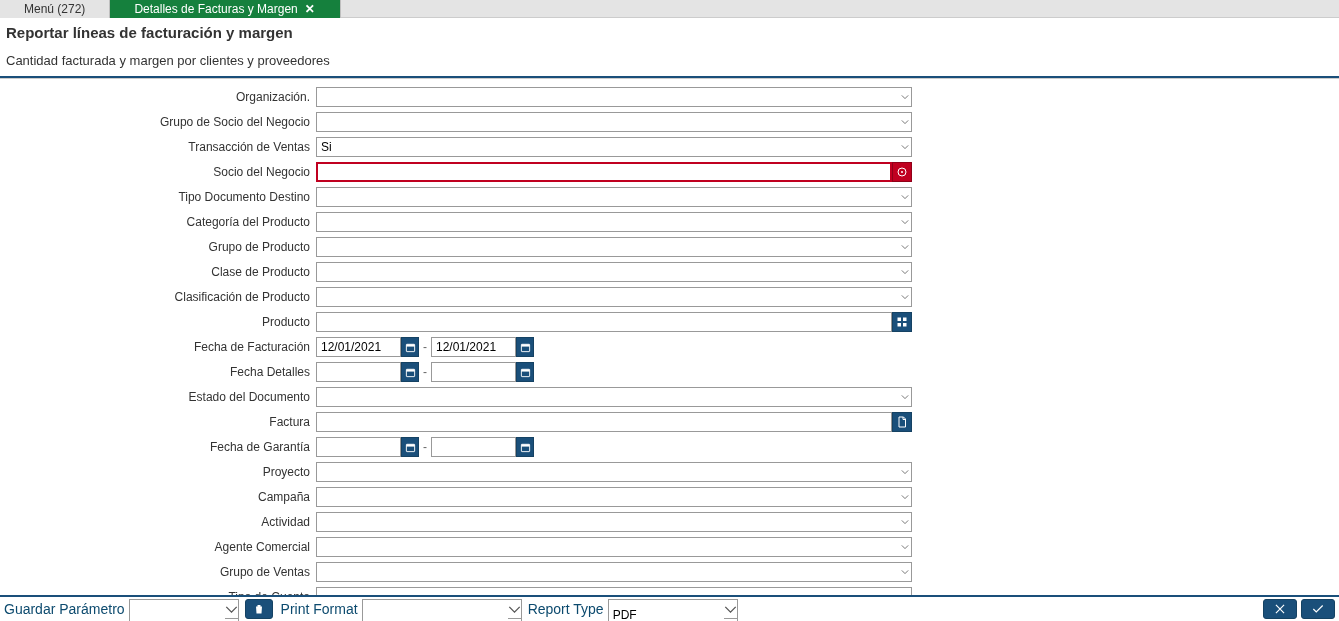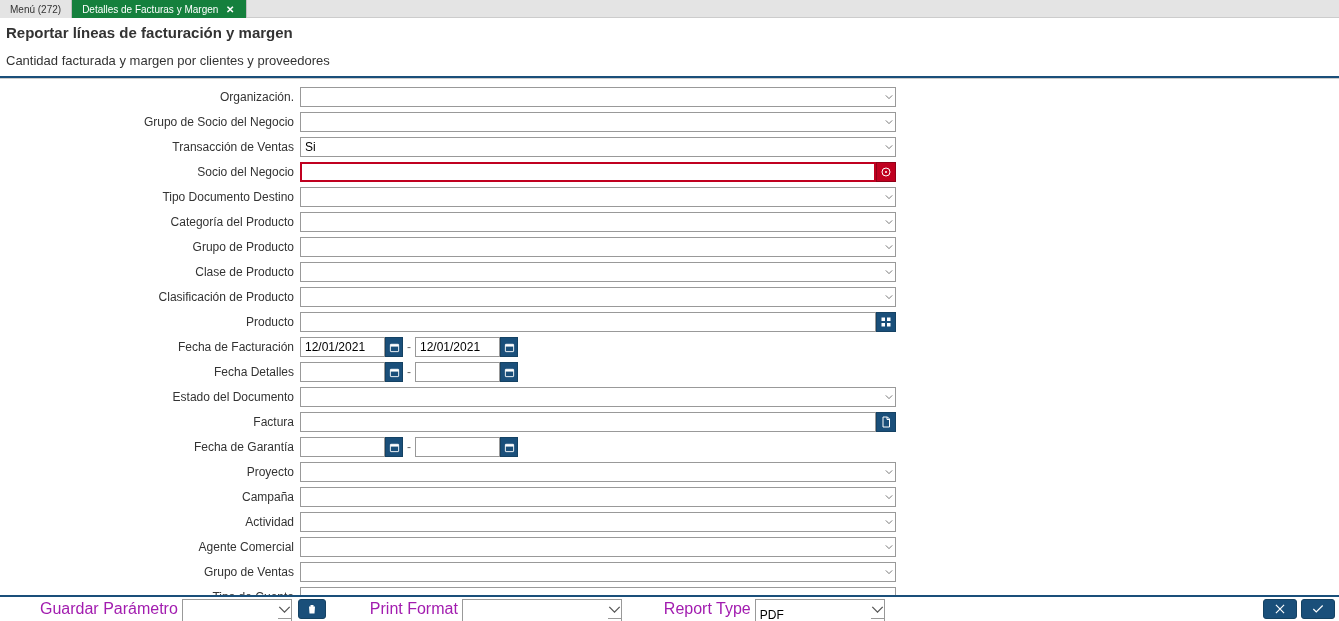--- a/index.html
+++ b/index.html
@@ -1,45 +1,45 @@
 <!DOCTYPE html>
 <html><head>
 <meta charset="utf-8">
 <style>
   * { box-sizing: border-box; margin: 0; padding: 0; }
   html, body { width: 1339px; height: 621px; font-family: Arial, Helvetica, sans-serif; font-size: 12px; color: #333; background: #fff; overflow: hidden; }
   .top-bar { height: 18px; background: #e4e4e4; border-bottom: 1px solid #ccc; display: flex; align-items: stretch; }
-  .tab { display: flex; align-items: center; padding: 0 10px; height: 18px; font-size: 10px; border-right: 1px solid #bfbfbf; cursor: pointer; }
+  .tab { display: flex; align-items: center; padding: 0 24px; height: 18px; font-size: 12px; border-right: 1px solid #bfbfbf; cursor: pointer; }
   .tab.inactive { background: #e4e4e4; color: #333; }
   .tab.active { background: #15803d; color: #fff; }
   .tab .close-x { margin-left: 6px; width: 12px; height: 12px; display:inline-flex; align-items:center; justify-content:center; font-weight: bold; color:#fff; }
   .page-title { padding: 6px 6px 2px 6px; font-size: 15px; font-weight: bold; color:#333; }
   .page-subtitle { padding: 10px 6px 8px 6px; font-size: 13px; color:#333; }
   .hr { height: 2px; background: #1a4f7a; }
-  .form-scroll { position: absolute; top: 78px; left: 0; right: 0; bottom: 26px; overflow-y: scroll; border-top:1px solid #ccc; }
+  .form-scroll { position: absolute; top: 78px; left: 0; right: 0; bottom: 26px; overflow-y: scroll; border-top:1px solid #ccc;padding-left:16px; }
   .form-inner { padding: 6px 0 12px 0; }
   .row { display: flex; align-items: center; height: 24px; margin-bottom: 1px; }
   .lbl { width: 300px; text-align: right; padding-right: 6px; font-size: 12px; color:#333; }
   .fld { width: 596px; display: flex; align-items: center; }
   .combo { position:relative; flex:1; height:20px; }
   .combo input { width:100%; height:20px; border:1px solid #999; padding:0 18px 0 4px; font-size:12px; background:#fff; }
   .combo .caret { position:absolute; right:0; top:0; width:14px; height:20px; border:1px solid #999; border-left:0; display:flex; align-items:center; justify-content:center; background:#fff; }
   .combo .caret svg { width:8px; height:8px; }
   .combo.error input { border:2px solid #c00020; }
   .btn-square { width:20px; height:20px; background:#1a4f7a; color:#fff; display:flex; align-items:center; justify-content:center; margin-left:0; border:1px solid #154263; cursor:pointer; }
   .btn-square svg { width:12px; height:12px; }
   .plain-input { flex:1; height:20px; border:1px solid #999; padding:0 4px; font-size:12px; }
   .date-group { display:flex; align-items:center; }
   .date-box { width:85px; height:20px; border:1px solid #999; padding:0 4px; font-size:12px; }
   .cal-btn { width:18px; height:20px; background:#1a4f7a; display:flex; align-items:center; justify-content:center; border:1px solid #154263; cursor:pointer; }
   .cal-btn svg { width:11px; height:11px; fill:#fff; }
   .dash { padding:0 4px; color:#666; }
 
   .footer { position:absolute; left:0; right:0; bottom:0; height:26px; border-top:2px solid #1a4f7a; background:#fff; display:flex; align-items:center; padding:0 4px; }
-  .footer .flbl { font-size:16px; color:#a21caf; margin-right:4px;margin-left:36px; }
+  .footer .flbl { font-size:14px; color:#0c4a6e; margin-right:4px; }
   .footer .fcombo { position:relative; height:20px; margin-right:6px; }
   .footer .fcombo input { height:31px; border:1px solid #999; padding:0 16px 0 4px; font-size:12px; }
   .footer .fcombo .caret { position:absolute; right:0; top:0; width:14px; height:20px; border:1px solid #999; border-left:0; display:flex; align-items:center; justify-content:center; background:#fff; }
   .footer .trash-btn { width:28px; height:20px; background:#1a4f7a; display:flex; align-items:center; justify-content:center; border:1px solid #154263; border-radius:3px; margin-right:8px; cursor:pointer; }
   .footer .trash-btn svg { width:12px; height:12px; fill:#fff; }
   .footer .spacer { flex:1; }
   .footer .action-btn { width:34px; height:20px; background:#1a4f7a; display:flex; align-items:center; justify-content:center; border:1px solid #154263; border-radius:3px; margin-left:4px; cursor:pointer; }
   .footer .action-btn svg { width:14px; height:14px; stroke:#fff; fill:none; stroke-width:2; }
 
   ::-webkit-scrollbar { width:16px; }

